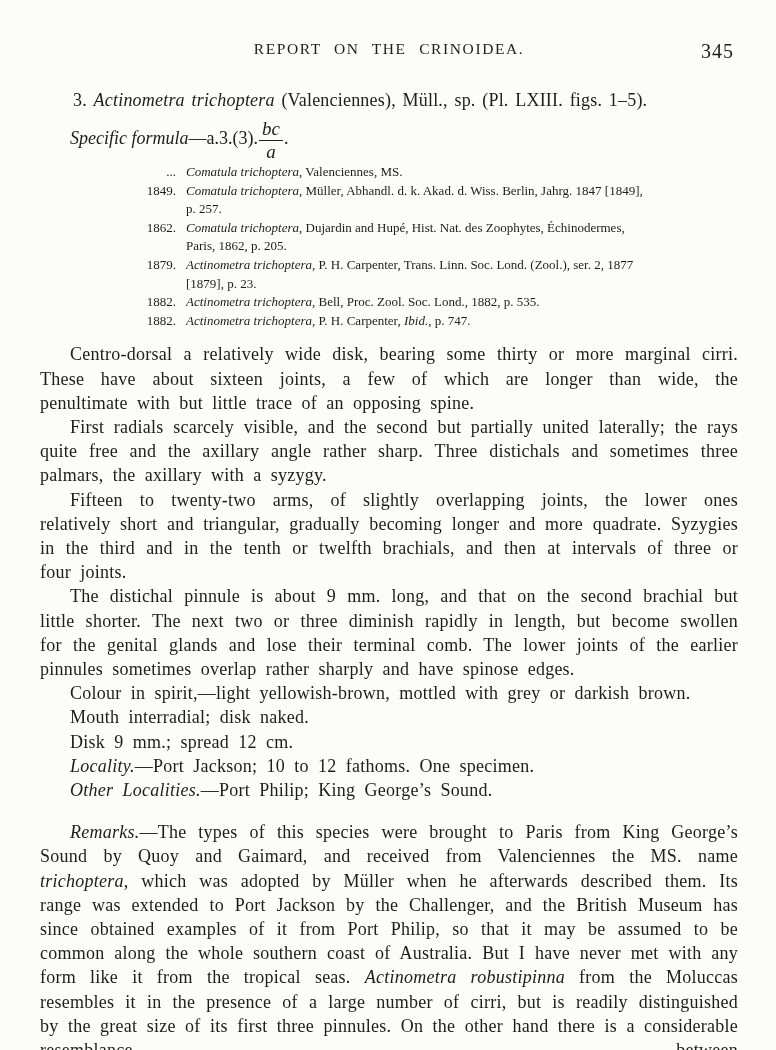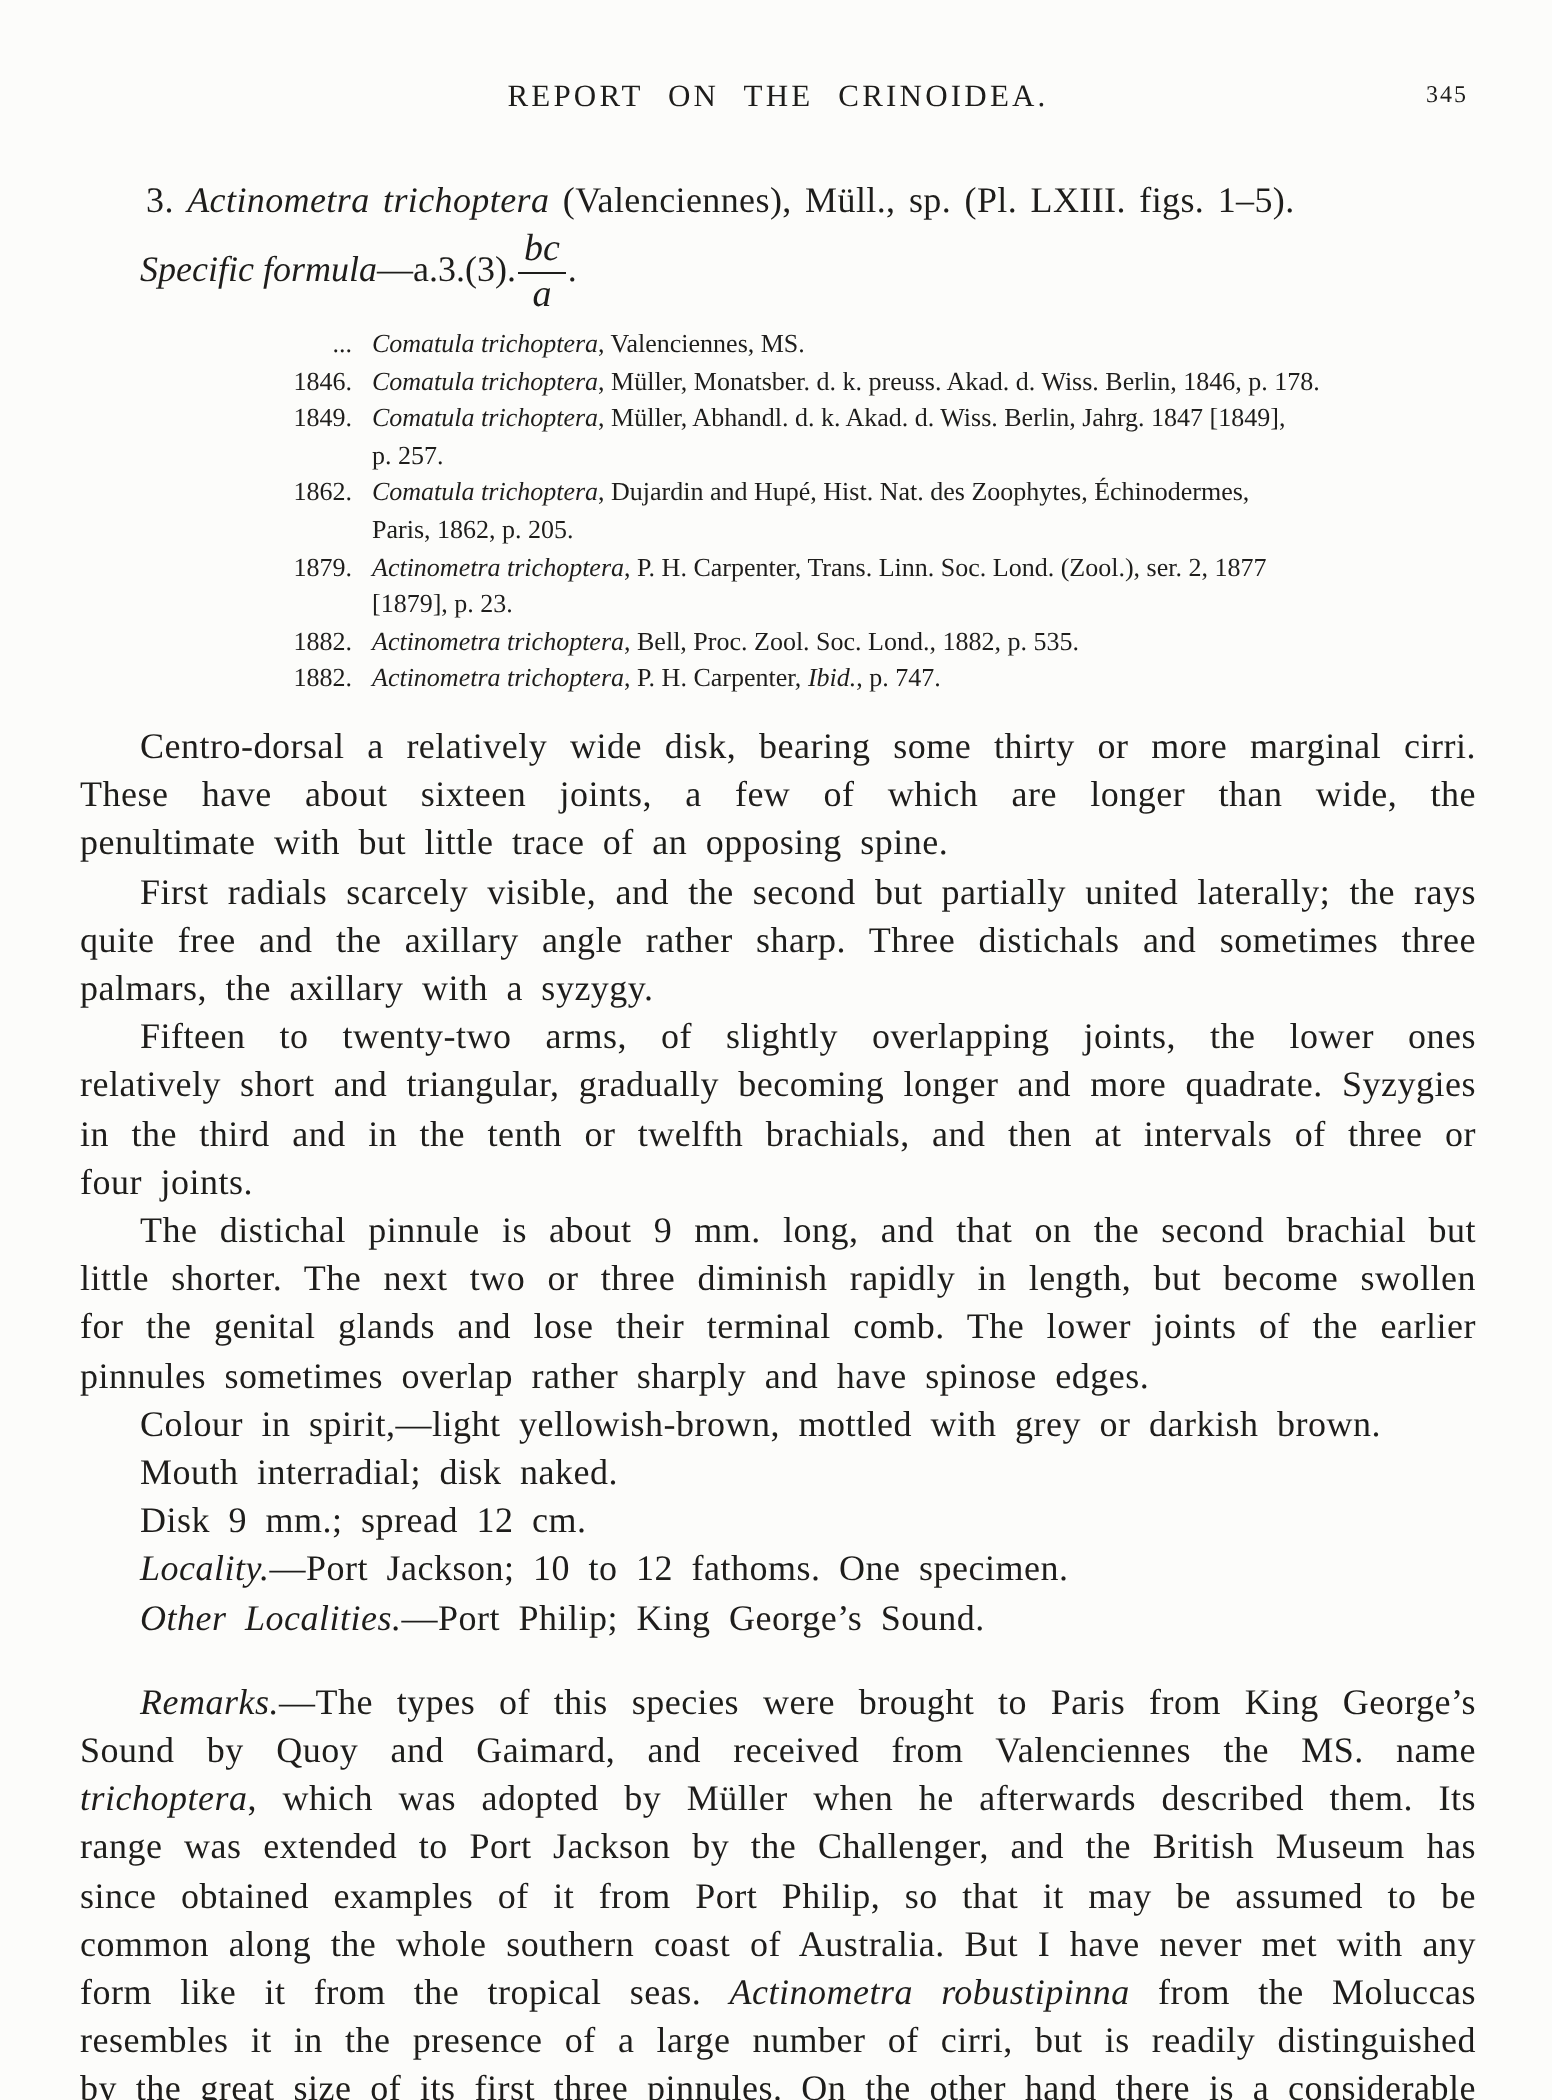--- a/index.html
+++ b/index.html
@@ -21,41 +21,40 @@
   .running-row { position: relative; height: 22px; }
   .running-head {
     text-align: center;
     font-size: 15.5px;
     letter-spacing: 1.6px;
     word-spacing: 7px;
   }
   .page-number {
     position: absolute;
     right: 4px; top: 0;
-    font-size: 12px;
+    font-size: 20px;
     letter-spacing: 1px;
   }
 
   
   .species-heading {
     margin-top: 28px;
     font-size: 18px;
     text-indent: 33px;
     letter-spacing: 0.2px;
     word-spacing: 2px;
   }
 
   
   .formula-line {
     margin-top: 7px;
     margin-left: 30px;
     font-size: 18px;
     height: 36px;
     display: flex;
-    align-items: center;
   }
   .frac {
     display: inline-block;
     vertical-align: middle;
     text-align: center;
     font-size: 19px;
     line-height: 1.15;
     margin: 0 1px;
   }
   .frac .num, .frac .den { display: block; padding: 0 3px; }
@@ -102,23 +101,20 @@
     <span>
       <span class="it">Specific formula</span><span>—a.3.(3).</span><span class="frac"><span class="num it">bc</span><span class="den it">a</span></span><span>.</span>
     </span>
   </div>
 
   <div class="synonymy">
       <div class="syn-entry">
         <div class="syn-first"><span class="syn-year">...</span><span class="it">Comatula trichoptera</span><span>, Valenciennes, MS.</span></div>
       </div>
       <div class="syn-entry">
-        <div class="syn-first"><span class="syn-year">1846.</span><span class="it">Comatula trichoptera</span><span>, Müller, Monatsber. d. k. preuss. Akad. d. Wiss. Berlin, 1846, p. 178.</span></div>
-      </div>
-      <div class="syn-entry">
         <div class="syn-first"><span class="syn-year">1849.</span><span class="it">Comatula trichoptera</span><span>, Müller, Abhandl. d. k. Akad. d. Wiss. Berlin, Jahrg. 1847 [1849],</span></div>
         <div class="syn-cont">p. 257.</div>
       </div>
       <div class="syn-entry">
         <div class="syn-first"><span class="syn-year">1862.</span><span class="it">Comatula trichoptera</span><span>, Dujardin and Hupé, Hist. Nat. des Zoophytes, Échinodermes,</span></div>
         <div class="syn-cont">Paris, 1862, p. 205.</div>
       </div>
       <div class="syn-entry">
         <div class="syn-first"><span class="syn-year">1879.</span><span class="it">Actinometra trichoptera</span><span>, P. H. Carpenter, Trans. Linn. Soc. Lond. (Zool.), ser. 2, 1877</span></div>
         <div class="syn-cont">[1879], p. 23.</div>

